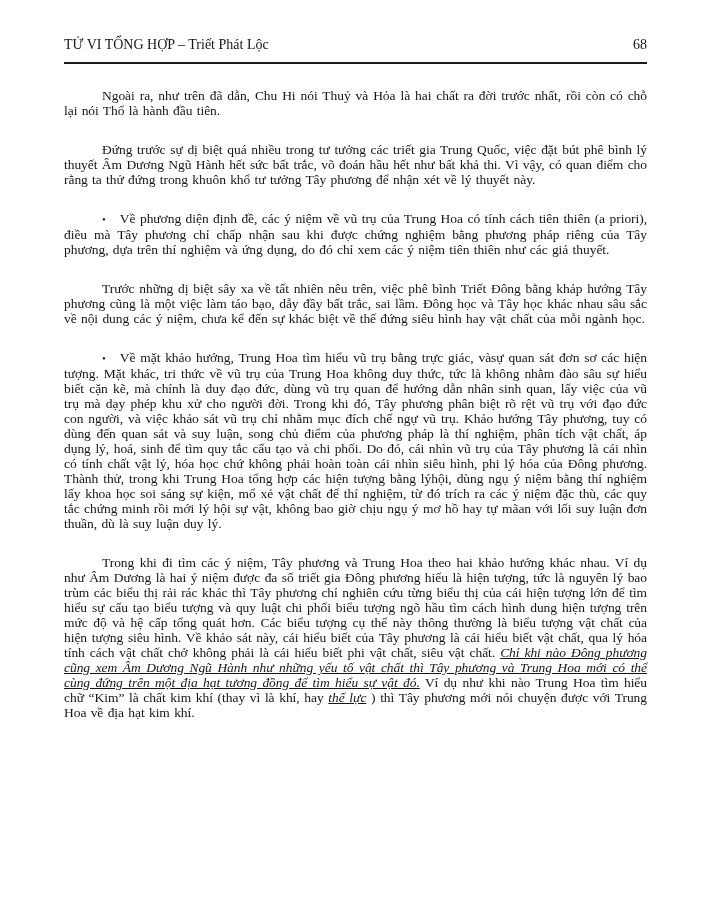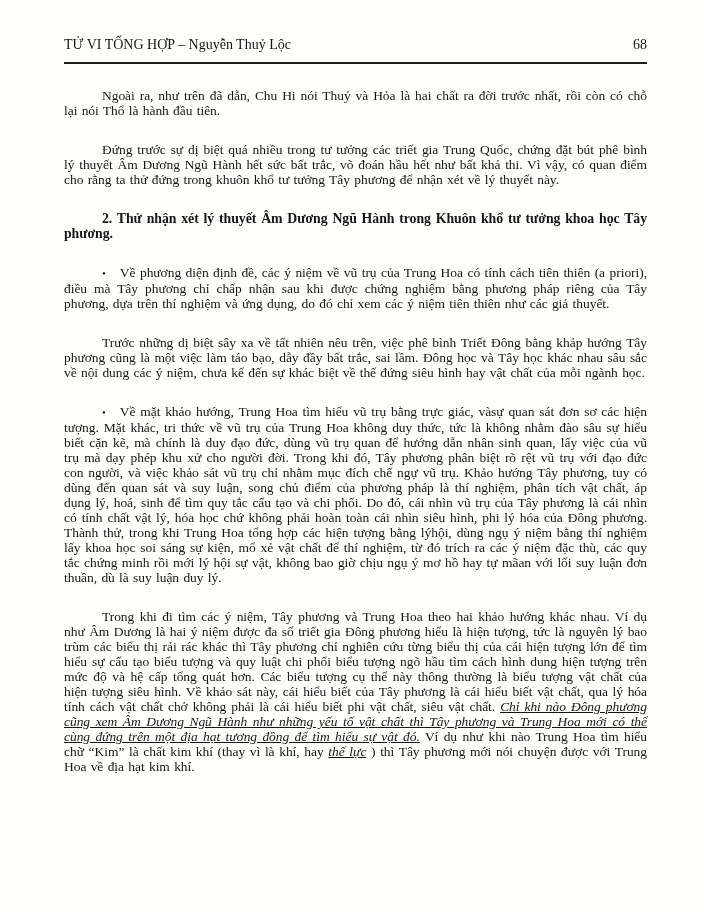--- a/index.html
+++ b/index.html
@@ -53,31 +53,30 @@
     text-decoration: underline;
   }
 </style>
 </head>
 <body>
 
 <div class="page">
   <div class="content">
 
     <div class="page-header">
-      <span>TỬ VI TỔNG HỢP – Nguyễn Thuỷ Lộc</span>
+      <span>TỬ VI TỔNG HỢP – Triết Phát Lộc</span>
       <span>68</span>
     </div>
 
     <hr class="header-rule">
 
     <p class="para">Ngoài ra, như trên đã dẫn, Chu Hi nói Thuỷ và Hỏa là hai chất ra đời trước nhất, rồi còn có chỗ lại nói Thổ là hành đầu tiên.</p>
 
-    <p class="para">Đứng trước sự dị biệt quá nhiều trong tư tưởng các triết gia Trung Quốc, chứng đặt bút phê bình lý thuyết Âm Dương Ngũ Hành hết sức bất trắc, võ đoán hầu hết như bất khả thi. Vì vậy, có quan điểm cho rằng ta thử đứng trong khuôn khổ tư tưởng Tây phương để nhận xét về lý thuyết này.</p>
+    <p class="para">Đứng trước sự dị biệt quá nhiều trong tư tưởng các triết gia Trung Quốc, việc đặt bút phê bình lý thuyết Âm Dương Ngũ Hành hết sức bất trắc, võ đoán hầu hết như bất khả thi. Vì vậy, có quan điểm cho rằng ta thử đứng trong khuôn khổ tư tưởng Tây phương để nhận xét về lý thuyết này.</p>
 
-    <p class="para heading">2.  Thử nhận xét lý thuyết Âm Dương Ngũ Hành trong Khuôn khổ tư tưởng khoa học Tây phương.</p>
 
     <p class="para"><span class="bullet-glyph">•</span><span>Về phương diện định đề, các ý niệm về vũ trụ của Trung Hoa có tính cách tiên thiên (a priori), điều mà Tây phương chỉ chấp nhận sau khi được chứng nghiệm bằng phương pháp riêng của Tây phương, dựa trên thí nghiệm và ứng dụng, do đó chỉ xem các ý niệm tiên thiên như các giả thuyết.</span></p>
 
     <p class="para">Trước những dị biệt sây xa về tất nhiên nêu trên, việc phê bình Triết Đông bằng khảp hướng Tây phương cũng là một việc làm táo bạo, dẫy đầy bất trắc, sai lầm. Đông học và Tây học khác nhau sâu sắc về nội dung các ý niệm, chưa kể đến sự khác biệt về thế đứng siêu hình hay vật chất của mỗi ngành học.</p>
 
     <p class="para"><span class="bullet-glyph">•</span><span>Về mặt khảo hướng, Trung Hoa tìm hiểu vũ trụ bằng trực giác, vàsự quan sát đơn sơ các hiện tượng. Mặt khác, tri thức về vũ trụ của Trung Hoa không duy thức, tức là không nhằm đào sâu sự hiểu biết cặn kẽ, mà chính là duy đạo đức, dùng vũ trụ quan để hướng dẫn nhân sinh quan, lấy việc của vũ trụ mà dạy phép khu xử cho người đời. Trong khi đó, Tây phương phân biệt rõ rệt vũ trụ với đạo đức con người, và việc khảo sát vũ trụ chỉ nhằm mục đích chế ngự vũ trụ. Khảo hướng Tây phương, tuy có dùng đến quan sát và suy luận, song chủ điểm của phương pháp là thí nghiệm, phân tích vật chất, áp dụng lý, hoá, sinh để tìm quy tắc cấu tạo và chi phối. Do đó, cái nhìn vũ trụ của Tây phương là cái nhìn có tính chất vật lý, hóa học chứ không phải hoàn toàn cái nhìn siêu hình, phi lý hóa của Đông phương. Thành thử, trong khi Trung Hoa tổng hợp các hiện tượng bằng lýhội, dùng ngụ ý niệm bằng thí nghiệm lấy khoa học soi sáng sự kiện, mổ xẻ vật chất để thí nghiệm, từ đó trích ra các ý niệm đặc thù, các quy tắc chứng minh rồi mới lý hội sự vật, không bao giờ chịu ngụ ý mơ hồ hay tự mãan với lối suy luận đơn thuần, dù là suy luận duy lý.</span></p>
 
     <p class="para"><span>Trong khi đi tìm các ý niệm, Tây phương và Trung Hoa theo hai khảo hướng khác nhau. Ví dụ như Âm Dương là hai ý niệm được đa số triết gia Đông phương hiểu là hiện tượng, tức là nguyên lý bao trùm các biểu thị rải rác khác thì Tây phương chỉ nghiên cứu từng biểu thị của cái hiện tượng lớn để tìm hiểu sự cấu tạo biểu tượng và quy luật chi phối biểu tượng ngõ hầu tìm cách hình dung hiện tượng trên mức độ và hệ cấp tổng quát hơn. Các biểu tượng cụ thể này thông thường là biểu tượng vật chất của hiện tượng siêu hình. Về khảo sát này, cái hiểu biết của Tây phương là cái hiểu biết vật chất, qua lý hóa tính cách vật chất chở không phải là cái hiểu biết phi vật chất, siêu vật chất. </span><span class="iu">Chỉ khi nào Đông phương cũng xem Âm Dương Ngũ Hành như những yếu tố vật chất thì Tây phương và Trung Hoa mới có thể cùng đứng trên một địa hạt tương đồng để tìm hiểu sự vật đó.</span><span> Ví dụ như khi nào Trung Hoa tìm hiểu chữ “Kim” là chất kim khí (thay vì là khí, hay </span><span class="iu">thế lực</span><span> ) thì Tây phương mới nói chuyện được với Trung Hoa về địa hạt kim khí.</span></p>
 
   </div>

